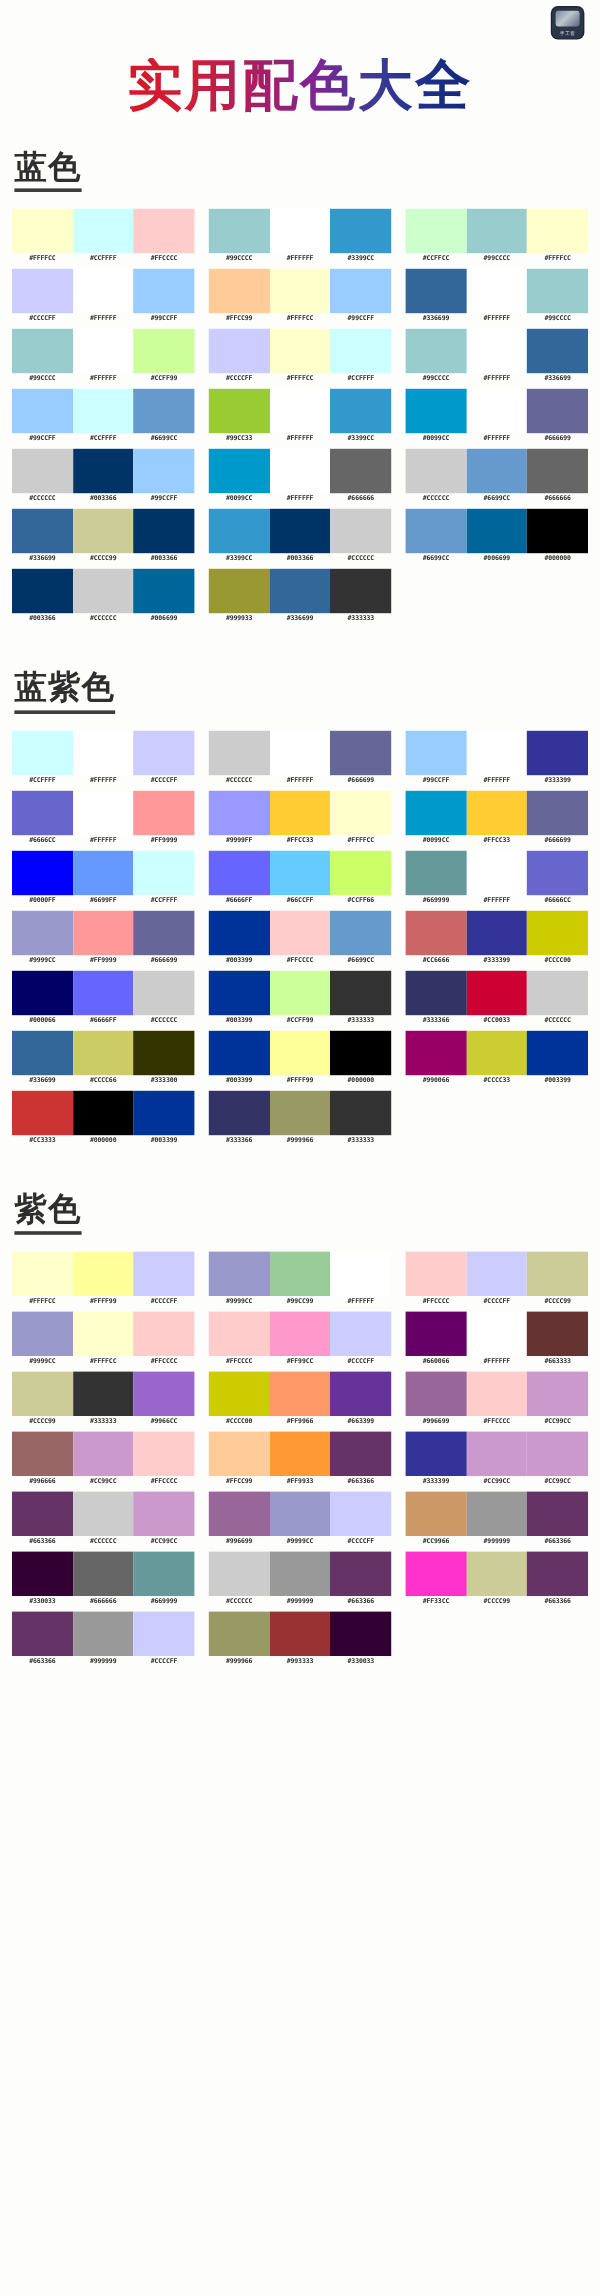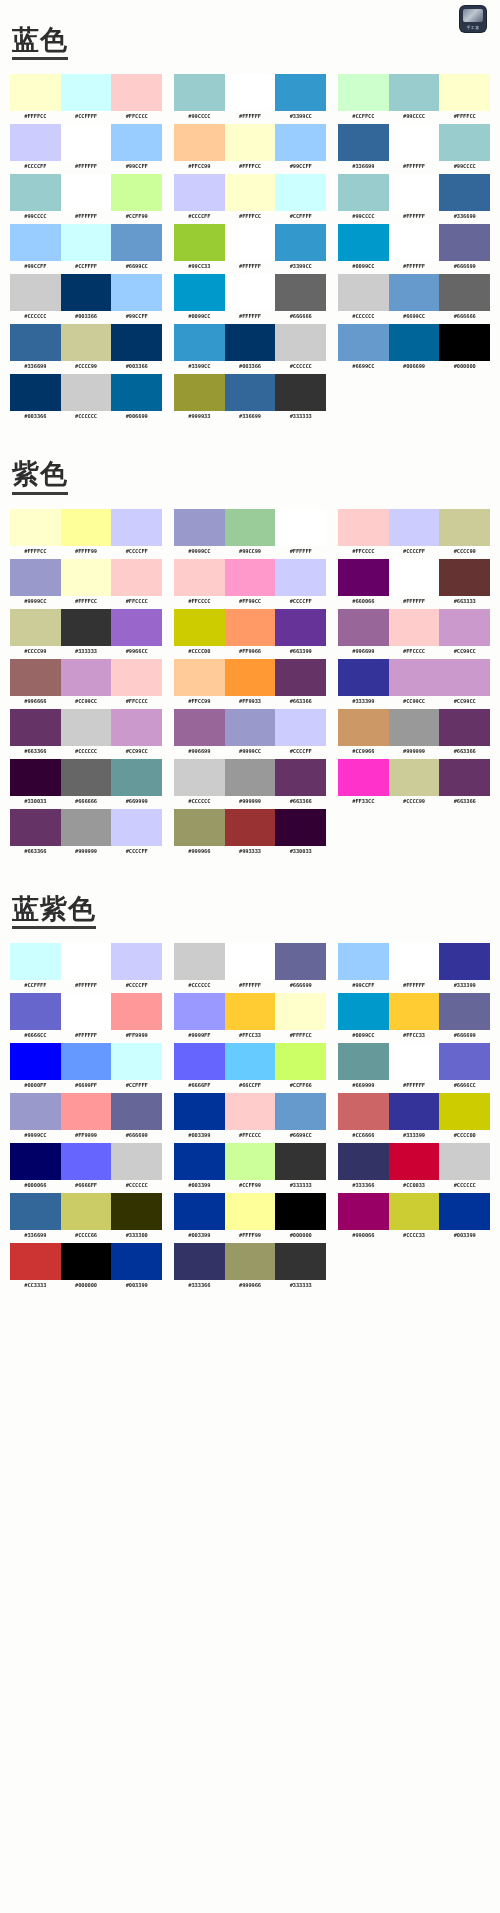--- a/index.html
+++ b/index.html
@@ -148,20 +148,23 @@
 </head>
 <body>
 
 <div class="page">
 
   <div class="logo-badge">
     <div class="lg-mark"></div>
     <div class="lg-txt">手工客</div>
   </div>
 
+  <div class="title-wrap">
+    <div class="main-title">实用配色大全</div>
+  </div>
 
   <div id="sections-root">
       <div class="section"><div class="section-head"><div class="section-title">蓝色</div></div><div class="palette-grid">
           <div class="palette-col">
             <div class="palette-card">
               <div class="swatch-row">
                 <div class="swatch" style="background: rgb(255, 255, 204);"></div>
                 <div class="swatch" style="background: rgb(204, 255, 255);"></div>
                 <div class="swatch" style="background: rgb(255, 204, 204);"></div>
               </div>
@@ -394,20 +397,268 @@
             <div class="palette-card">
               <div class="swatch-row">
                 <div class="swatch" style="background: rgb(102, 153, 204);"></div>
                 <div class="swatch" style="background: rgb(0, 102, 153);"></div>
                 <div class="swatch" style="background: rgb(0, 0, 0);"></div>
               </div>
               <div class="hex-row">
                 <div class="hex">#6699CC</div>
                 <div class="hex">#006699</div>
                 <div class="hex">#000000</div>
+              </div>
+            </div>
+          </div>
+        </div></div>
+      <div class="section"><div class="section-head"><div class="section-title">蓝紫色</div></div><div class="palette-grid">
+          <div class="palette-col">
+            <div class="palette-card">
+              <div class="swatch-row">
+                <div class="swatch" style="background: rgb(204, 255, 255);"></div>
+                <div class="swatch" style="background: rgb(255, 255, 255);"></div>
+                <div class="swatch" style="background: rgb(204, 204, 255);"></div>
+              </div>
+              <div class="hex-row">
+                <div class="hex">#CCFFFF</div>
+                <div class="hex">#FFFFFF</div>
+                <div class="hex">#CCCCFF</div>
+              </div>
+            </div>
+            <div class="palette-card">
+              <div class="swatch-row">
+                <div class="swatch" style="background: rgb(102, 102, 204);"></div>
+                <div class="swatch" style="background: rgb(255, 255, 255);"></div>
+                <div class="swatch" style="background: rgb(255, 153, 153);"></div>
+              </div>
+              <div class="hex-row">
+                <div class="hex">#6666CC</div>
+                <div class="hex">#FFFFFF</div>
+                <div class="hex">#FF9999</div>
+              </div>
+            </div>
+            <div class="palette-card">
+              <div class="swatch-row">
+                <div class="swatch" style="background: rgb(0, 0, 255);"></div>
+                <div class="swatch" style="background: rgb(102, 153, 255);"></div>
+                <div class="swatch" style="background: rgb(204, 255, 255);"></div>
+              </div>
+              <div class="hex-row">
+                <div class="hex">#0000FF</div>
+                <div class="hex">#6699FF</div>
+                <div class="hex">#CCFFFF</div>
+              </div>
+            </div>
+            <div class="palette-card">
+              <div class="swatch-row">
+                <div class="swatch" style="background: rgb(153, 153, 204);"></div>
+                <div class="swatch" style="background: rgb(255, 153, 153);"></div>
+                <div class="swatch" style="background: rgb(102, 102, 153);"></div>
+              </div>
+              <div class="hex-row">
+                <div class="hex">#9999CC</div>
+                <div class="hex">#FF9999</div>
+                <div class="hex">#666699</div>
+              </div>
+            </div>
+            <div class="palette-card">
+              <div class="swatch-row">
+                <div class="swatch" style="background: rgb(0, 0, 102);"></div>
+                <div class="swatch" style="background: rgb(102, 102, 255);"></div>
+                <div class="swatch" style="background: rgb(204, 204, 204);"></div>
+              </div>
+              <div class="hex-row">
+                <div class="hex">#000066</div>
+                <div class="hex">#6666FF</div>
+                <div class="hex">#CCCCCC</div>
+              </div>
+            </div>
+            <div class="palette-card">
+              <div class="swatch-row">
+                <div class="swatch" style="background: rgb(51, 102, 153);"></div>
+                <div class="swatch" style="background: rgb(204, 204, 102);"></div>
+                <div class="swatch" style="background: rgb(51, 51, 0);"></div>
+              </div>
+              <div class="hex-row">
+                <div class="hex">#336699</div>
+                <div class="hex">#CCCC66</div>
+                <div class="hex">#333300</div>
+              </div>
+            </div>
+            <div class="palette-card">
+              <div class="swatch-row">
+                <div class="swatch" style="background: rgb(204, 51, 51);"></div>
+                <div class="swatch" style="background: rgb(0, 0, 0);"></div>
+                <div class="swatch" style="background: rgb(0, 51, 153);"></div>
+              </div>
+              <div class="hex-row">
+                <div class="hex">#CC3333</div>
+                <div class="hex">#000000</div>
+                <div class="hex">#003399</div>
+              </div>
+            </div>
+          </div>
+          <div class="palette-col">
+            <div class="palette-card">
+              <div class="swatch-row">
+                <div class="swatch" style="background: rgb(204, 204, 204);"></div>
+                <div class="swatch" style="background: rgb(255, 255, 255);"></div>
+                <div class="swatch" style="background: rgb(102, 102, 153);"></div>
+              </div>
+              <div class="hex-row">
+                <div class="hex">#CCCCCC</div>
+                <div class="hex">#FFFFFF</div>
+                <div class="hex">#666699</div>
+              </div>
+            </div>
+            <div class="palette-card">
+              <div class="swatch-row">
+                <div class="swatch" style="background: rgb(153, 153, 255);"></div>
+                <div class="swatch" style="background: rgb(255, 204, 51);"></div>
+                <div class="swatch" style="background: rgb(255, 255, 204);"></div>
+              </div>
+              <div class="hex-row">
+                <div class="hex">#9999FF</div>
+                <div class="hex">#FFCC33</div>
+                <div class="hex">#FFFFCC</div>
+              </div>
+            </div>
+            <div class="palette-card">
+              <div class="swatch-row">
+                <div class="swatch" style="background: rgb(102, 102, 255);"></div>
+                <div class="swatch" style="background: rgb(102, 204, 255);"></div>
+                <div class="swatch" style="background: rgb(204, 255, 102);"></div>
+              </div>
+              <div class="hex-row">
+                <div class="hex">#6666FF</div>
+                <div class="hex">#66CCFF</div>
+                <div class="hex">#CCFF66</div>
+              </div>
+            </div>
+            <div class="palette-card">
+              <div class="swatch-row">
+                <div class="swatch" style="background: rgb(0, 51, 153);"></div>
+                <div class="swatch" style="background: rgb(255, 204, 204);"></div>
+                <div class="swatch" style="background: rgb(102, 153, 204);"></div>
+              </div>
+              <div class="hex-row">
+                <div class="hex">#003399</div>
+                <div class="hex">#FFCCCC</div>
+                <div class="hex">#6699CC</div>
+              </div>
+            </div>
+            <div class="palette-card">
+              <div class="swatch-row">
+                <div class="swatch" style="background: rgb(0, 51, 153);"></div>
+                <div class="swatch" style="background: rgb(204, 255, 153);"></div>
+                <div class="swatch" style="background: rgb(51, 51, 51);"></div>
+              </div>
+              <div class="hex-row">
+                <div class="hex">#003399</div>
+                <div class="hex">#CCFF99</div>
+                <div class="hex">#333333</div>
+              </div>
+            </div>
+            <div class="palette-card">
+              <div class="swatch-row">
+                <div class="swatch" style="background: rgb(0, 51, 153);"></div>
+                <div class="swatch" style="background: rgb(255, 255, 153);"></div>
+                <div class="swatch" style="background: rgb(0, 0, 0);"></div>
+              </div>
+              <div class="hex-row">
+                <div class="hex">#003399</div>
+                <div class="hex">#FFFF99</div>
+                <div class="hex">#000000</div>
+              </div>
+            </div>
+            <div class="palette-card">
+              <div class="swatch-row">
+                <div class="swatch" style="background: rgb(51, 51, 102);"></div>
+                <div class="swatch" style="background: rgb(153, 153, 102);"></div>
+                <div class="swatch" style="background: rgb(51, 51, 51);"></div>
+              </div>
+              <div class="hex-row">
+                <div class="hex">#333366</div>
+                <div class="hex">#999966</div>
+                <div class="hex">#333333</div>
+              </div>
+            </div>
+          </div>
+          <div class="palette-col">
+            <div class="palette-card">
+              <div class="swatch-row">
+                <div class="swatch" style="background: rgb(153, 204, 255);"></div>
+                <div class="swatch" style="background: rgb(255, 255, 255);"></div>
+                <div class="swatch" style="background: rgb(51, 51, 153);"></div>
+              </div>
+              <div class="hex-row">
+                <div class="hex">#99CCFF</div>
+                <div class="hex">#FFFFFF</div>
+                <div class="hex">#333399</div>
+              </div>
+            </div>
+            <div class="palette-card">
+              <div class="swatch-row">
+                <div class="swatch" style="background: rgb(0, 153, 204);"></div>
+                <div class="swatch" style="background: rgb(255, 204, 51);"></div>
+                <div class="swatch" style="background: rgb(102, 102, 153);"></div>
+              </div>
+              <div class="hex-row">
+                <div class="hex">#0099CC</div>
+                <div class="hex">#FFCC33</div>
+                <div class="hex">#666699</div>
+              </div>
+            </div>
+            <div class="palette-card">
+              <div class="swatch-row">
+                <div class="swatch" style="background: rgb(102, 153, 153);"></div>
+                <div class="swatch" style="background: rgb(255, 255, 255);"></div>
+                <div class="swatch" style="background: rgb(102, 102, 204);"></div>
+              </div>
+              <div class="hex-row">
+                <div class="hex">#669999</div>
+                <div class="hex">#FFFFFF</div>
+                <div class="hex">#6666CC</div>
+              </div>
+            </div>
+            <div class="palette-card">
+              <div class="swatch-row">
+                <div class="swatch" style="background: rgb(204, 102, 102);"></div>
+                <div class="swatch" style="background: rgb(51, 51, 153);"></div>
+                <div class="swatch" style="background: rgb(204, 204, 0);"></div>
+              </div>
+              <div class="hex-row">
+                <div class="hex">#CC6666</div>
+                <div class="hex">#333399</div>
+                <div class="hex">#CCCC00</div>
+              </div>
+            </div>
+            <div class="palette-card">
+              <div class="swatch-row">
+                <div class="swatch" style="background: rgb(51, 51, 102);"></div>
+                <div class="swatch" style="background: rgb(204, 0, 51);"></div>
+                <div class="swatch" style="background: rgb(204, 204, 204);"></div>
+              </div>
+              <div class="hex-row">
+                <div class="hex">#333366</div>
+                <div class="hex">#CC0033</div>
+                <div class="hex">#CCCCCC</div>
+              </div>
+            </div>
+            <div class="palette-card">
+              <div class="swatch-row">
+                <div class="swatch" style="background: rgb(153, 0, 102);"></div>
+                <div class="swatch" style="background: rgb(204, 204, 51);"></div>
+                <div class="swatch" style="background: rgb(0, 51, 153);"></div>
+              </div>
+              <div class="hex-row">
+                <div class="hex">#990066</div>
+                <div class="hex">#CCCC33</div>
+                <div class="hex">#003399</div>
               </div>
             </div>
           </div>
         </div></div>
       <div class="section"><div class="section-head"><div class="section-title">紫色</div></div><div class="palette-grid">
           <div class="palette-col">
             <div class="palette-card">
               <div class="swatch-row">
                 <div class="swatch" style="background: rgb(255, 255, 204);"></div>
                 <div class="swatch" style="background: rgb(255, 255, 153);"></div>
@@ -646,268 +897,20 @@
                 <div class="swatch" style="background: rgb(102, 51, 102);"></div>
               </div>
               <div class="hex-row">
                 <div class="hex">#FF33CC</div>
                 <div class="hex">#CCCC99</div>
                 <div class="hex">#663366</div>
               </div>
             </div>
           </div>
         </div></div>
-      <div class="section"><div class="section-head"><div class="section-title">蓝紫色</div></div><div class="palette-grid">
-          <div class="palette-col">
-            <div class="palette-card">
-              <div class="swatch-row">
-                <div class="swatch" style="background: rgb(204, 255, 255);"></div>
-                <div class="swatch" style="background: rgb(255, 255, 255);"></div>
-                <div class="swatch" style="background: rgb(204, 204, 255);"></div>
-              </div>
-              <div class="hex-row">
-                <div class="hex">#CCFFFF</div>
-                <div class="hex">#FFFFFF</div>
-                <div class="hex">#CCCCFF</div>
-              </div>
-            </div>
-            <div class="palette-card">
-              <div class="swatch-row">
-                <div class="swatch" style="background: rgb(102, 102, 204);"></div>
-                <div class="swatch" style="background: rgb(255, 255, 255);"></div>
-                <div class="swatch" style="background: rgb(255, 153, 153);"></div>
-              </div>
-              <div class="hex-row">
-                <div class="hex">#6666CC</div>
-                <div class="hex">#FFFFFF</div>
-                <div class="hex">#FF9999</div>
-              </div>
-            </div>
-            <div class="palette-card">
-              <div class="swatch-row">
-                <div class="swatch" style="background: rgb(0, 0, 255);"></div>
-                <div class="swatch" style="background: rgb(102, 153, 255);"></div>
-                <div class="swatch" style="background: rgb(204, 255, 255);"></div>
-              </div>
-              <div class="hex-row">
-                <div class="hex">#0000FF</div>
-                <div class="hex">#6699FF</div>
-                <div class="hex">#CCFFFF</div>
-              </div>
-            </div>
-            <div class="palette-card">
-              <div class="swatch-row">
-                <div class="swatch" style="background: rgb(153, 153, 204);"></div>
-                <div class="swatch" style="background: rgb(255, 153, 153);"></div>
-                <div class="swatch" style="background: rgb(102, 102, 153);"></div>
-              </div>
-              <div class="hex-row">
-                <div class="hex">#9999CC</div>
-                <div class="hex">#FF9999</div>
-                <div class="hex">#666699</div>
-              </div>
-            </div>
-            <div class="palette-card">
-              <div class="swatch-row">
-                <div class="swatch" style="background: rgb(0, 0, 102);"></div>
-                <div class="swatch" style="background: rgb(102, 102, 255);"></div>
-                <div class="swatch" style="background: rgb(204, 204, 204);"></div>
-              </div>
-              <div class="hex-row">
-                <div class="hex">#000066</div>
-                <div class="hex">#6666FF</div>
-                <div class="hex">#CCCCCC</div>
-              </div>
-            </div>
-            <div class="palette-card">
-              <div class="swatch-row">
-                <div class="swatch" style="background: rgb(51, 102, 153);"></div>
-                <div class="swatch" style="background: rgb(204, 204, 102);"></div>
-                <div class="swatch" style="background: rgb(51, 51, 0);"></div>
-              </div>
-              <div class="hex-row">
-                <div class="hex">#336699</div>
-                <div class="hex">#CCCC66</div>
-                <div class="hex">#333300</div>
-              </div>
-            </div>
-            <div class="palette-card">
-              <div class="swatch-row">
-                <div class="swatch" style="background: rgb(204, 51, 51);"></div>
-                <div class="swatch" style="background: rgb(0, 0, 0);"></div>
-                <div class="swatch" style="background: rgb(0, 51, 153);"></div>
-              </div>
-              <div class="hex-row">
-                <div class="hex">#CC3333</div>
-                <div class="hex">#000000</div>
-                <div class="hex">#003399</div>
-              </div>
-            </div>
-          </div>
-          <div class="palette-col">
-            <div class="palette-card">
-              <div class="swatch-row">
-                <div class="swatch" style="background: rgb(204, 204, 204);"></div>
-                <div class="swatch" style="background: rgb(255, 255, 255);"></div>
-                <div class="swatch" style="background: rgb(102, 102, 153);"></div>
-              </div>
-              <div class="hex-row">
-                <div class="hex">#CCCCCC</div>
-                <div class="hex">#FFFFFF</div>
-                <div class="hex">#666699</div>
-              </div>
-            </div>
-            <div class="palette-card">
-              <div class="swatch-row">
-                <div class="swatch" style="background: rgb(153, 153, 255);"></div>
-                <div class="swatch" style="background: rgb(255, 204, 51);"></div>
-                <div class="swatch" style="background: rgb(255, 255, 204);"></div>
-              </div>
-              <div class="hex-row">
-                <div class="hex">#9999FF</div>
-                <div class="hex">#FFCC33</div>
-                <div class="hex">#FFFFCC</div>
-              </div>
-            </div>
-            <div class="palette-card">
-              <div class="swatch-row">
-                <div class="swatch" style="background: rgb(102, 102, 255);"></div>
-                <div class="swatch" style="background: rgb(102, 204, 255);"></div>
-                <div class="swatch" style="background: rgb(204, 255, 102);"></div>
-              </div>
-              <div class="hex-row">
-                <div class="hex">#6666FF</div>
-                <div class="hex">#66CCFF</div>
-                <div class="hex">#CCFF66</div>
-              </div>
-            </div>
-            <div class="palette-card">
-              <div class="swatch-row">
-                <div class="swatch" style="background: rgb(0, 51, 153);"></div>
-                <div class="swatch" style="background: rgb(255, 204, 204);"></div>
-                <div class="swatch" style="background: rgb(102, 153, 204);"></div>
-              </div>
-              <div class="hex-row">
-                <div class="hex">#003399</div>
-                <div class="hex">#FFCCCC</div>
-                <div class="hex">#6699CC</div>
-              </div>
-            </div>
-            <div class="palette-card">
-              <div class="swatch-row">
-                <div class="swatch" style="background: rgb(0, 51, 153);"></div>
-                <div class="swatch" style="background: rgb(204, 255, 153);"></div>
-                <div class="swatch" style="background: rgb(51, 51, 51);"></div>
-              </div>
-              <div class="hex-row">
-                <div class="hex">#003399</div>
-                <div class="hex">#CCFF99</div>
-                <div class="hex">#333333</div>
-              </div>
-            </div>
-            <div class="palette-card">
-              <div class="swatch-row">
-                <div class="swatch" style="background: rgb(0, 51, 153);"></div>
-                <div class="swatch" style="background: rgb(255, 255, 153);"></div>
-                <div class="swatch" style="background: rgb(0, 0, 0);"></div>
-              </div>
-              <div class="hex-row">
-                <div class="hex">#003399</div>
-                <div class="hex">#FFFF99</div>
-                <div class="hex">#000000</div>
-              </div>
-            </div>
-            <div class="palette-card">
-              <div class="swatch-row">
-                <div class="swatch" style="background: rgb(51, 51, 102);"></div>
-                <div class="swatch" style="background: rgb(153, 153, 102);"></div>
-                <div class="swatch" style="background: rgb(51, 51, 51);"></div>
-              </div>
-              <div class="hex-row">
-                <div class="hex">#333366</div>
-                <div class="hex">#999966</div>
-                <div class="hex">#333333</div>
-              </div>
-            </div>
-          </div>
-          <div class="palette-col">
-            <div class="palette-card">
-              <div class="swatch-row">
-                <div class="swatch" style="background: rgb(153, 204, 255);"></div>
-                <div class="swatch" style="background: rgb(255, 255, 255);"></div>
-                <div class="swatch" style="background: rgb(51, 51, 153);"></div>
-              </div>
-              <div class="hex-row">
-                <div class="hex">#99CCFF</div>
-                <div class="hex">#FFFFFF</div>
-                <div class="hex">#333399</div>
-              </div>
-            </div>
-            <div class="palette-card">
-              <div class="swatch-row">
-                <div class="swatch" style="background: rgb(0, 153, 204);"></div>
-                <div class="swatch" style="background: rgb(255, 204, 51);"></div>
-                <div class="swatch" style="background: rgb(102, 102, 153);"></div>
-              </div>
-              <div class="hex-row">
-                <div class="hex">#0099CC</div>
-                <div class="hex">#FFCC33</div>
-                <div class="hex">#666699</div>
-              </div>
-            </div>
-            <div class="palette-card">
-              <div class="swatch-row">
-                <div class="swatch" style="background: rgb(102, 153, 153);"></div>
-                <div class="swatch" style="background: rgb(255, 255, 255);"></div>
-                <div class="swatch" style="background: rgb(102, 102, 204);"></div>
-              </div>
-              <div class="hex-row">
-                <div class="hex">#669999</div>
-                <div class="hex">#FFFFFF</div>
-                <div class="hex">#6666CC</div>
-              </div>
-            </div>
-            <div class="palette-card">
-              <div class="swatch-row">
-                <div class="swatch" style="background: rgb(204, 102, 102);"></div>
-                <div class="swatch" style="background: rgb(51, 51, 153);"></div>
-                <div class="swatch" style="background: rgb(204, 204, 0);"></div>
-              </div>
-              <div class="hex-row">
-                <div class="hex">#CC6666</div>
-                <div class="hex">#333399</div>
-                <div class="hex">#CCCC00</div>
-              </div>
-            </div>
-            <div class="palette-card">
-              <div class="swatch-row">
-                <div class="swatch" style="background: rgb(51, 51, 102);"></div>
-                <div class="swatch" style="background: rgb(204, 0, 51);"></div>
-                <div class="swatch" style="background: rgb(204, 204, 204);"></div>
-              </div>
-              <div class="hex-row">
-                <div class="hex">#333366</div>
-                <div class="hex">#CC0033</div>
-                <div class="hex">#CCCCCC</div>
-              </div>
-            </div>
-            <div class="palette-card">
-              <div class="swatch-row">
-                <div class="swatch" style="background: rgb(153, 0, 102);"></div>
-                <div class="swatch" style="background: rgb(204, 204, 51);"></div>
-                <div class="swatch" style="background: rgb(0, 51, 153);"></div>
-              </div>
-              <div class="hex-row">
-                <div class="hex">#990066</div>
-                <div class="hex">#CCCC33</div>
-                <div class="hex">#003399</div>
-              </div>
-            </div>
-          </div>
-        </div></div>
     </div>
 
   <div class="watermark">
     <div class="wm-chars">手工客</div>
     <div class="wm-url">shougongke.com</div>
   </div>
 
 </div>
 
 </body></html>

